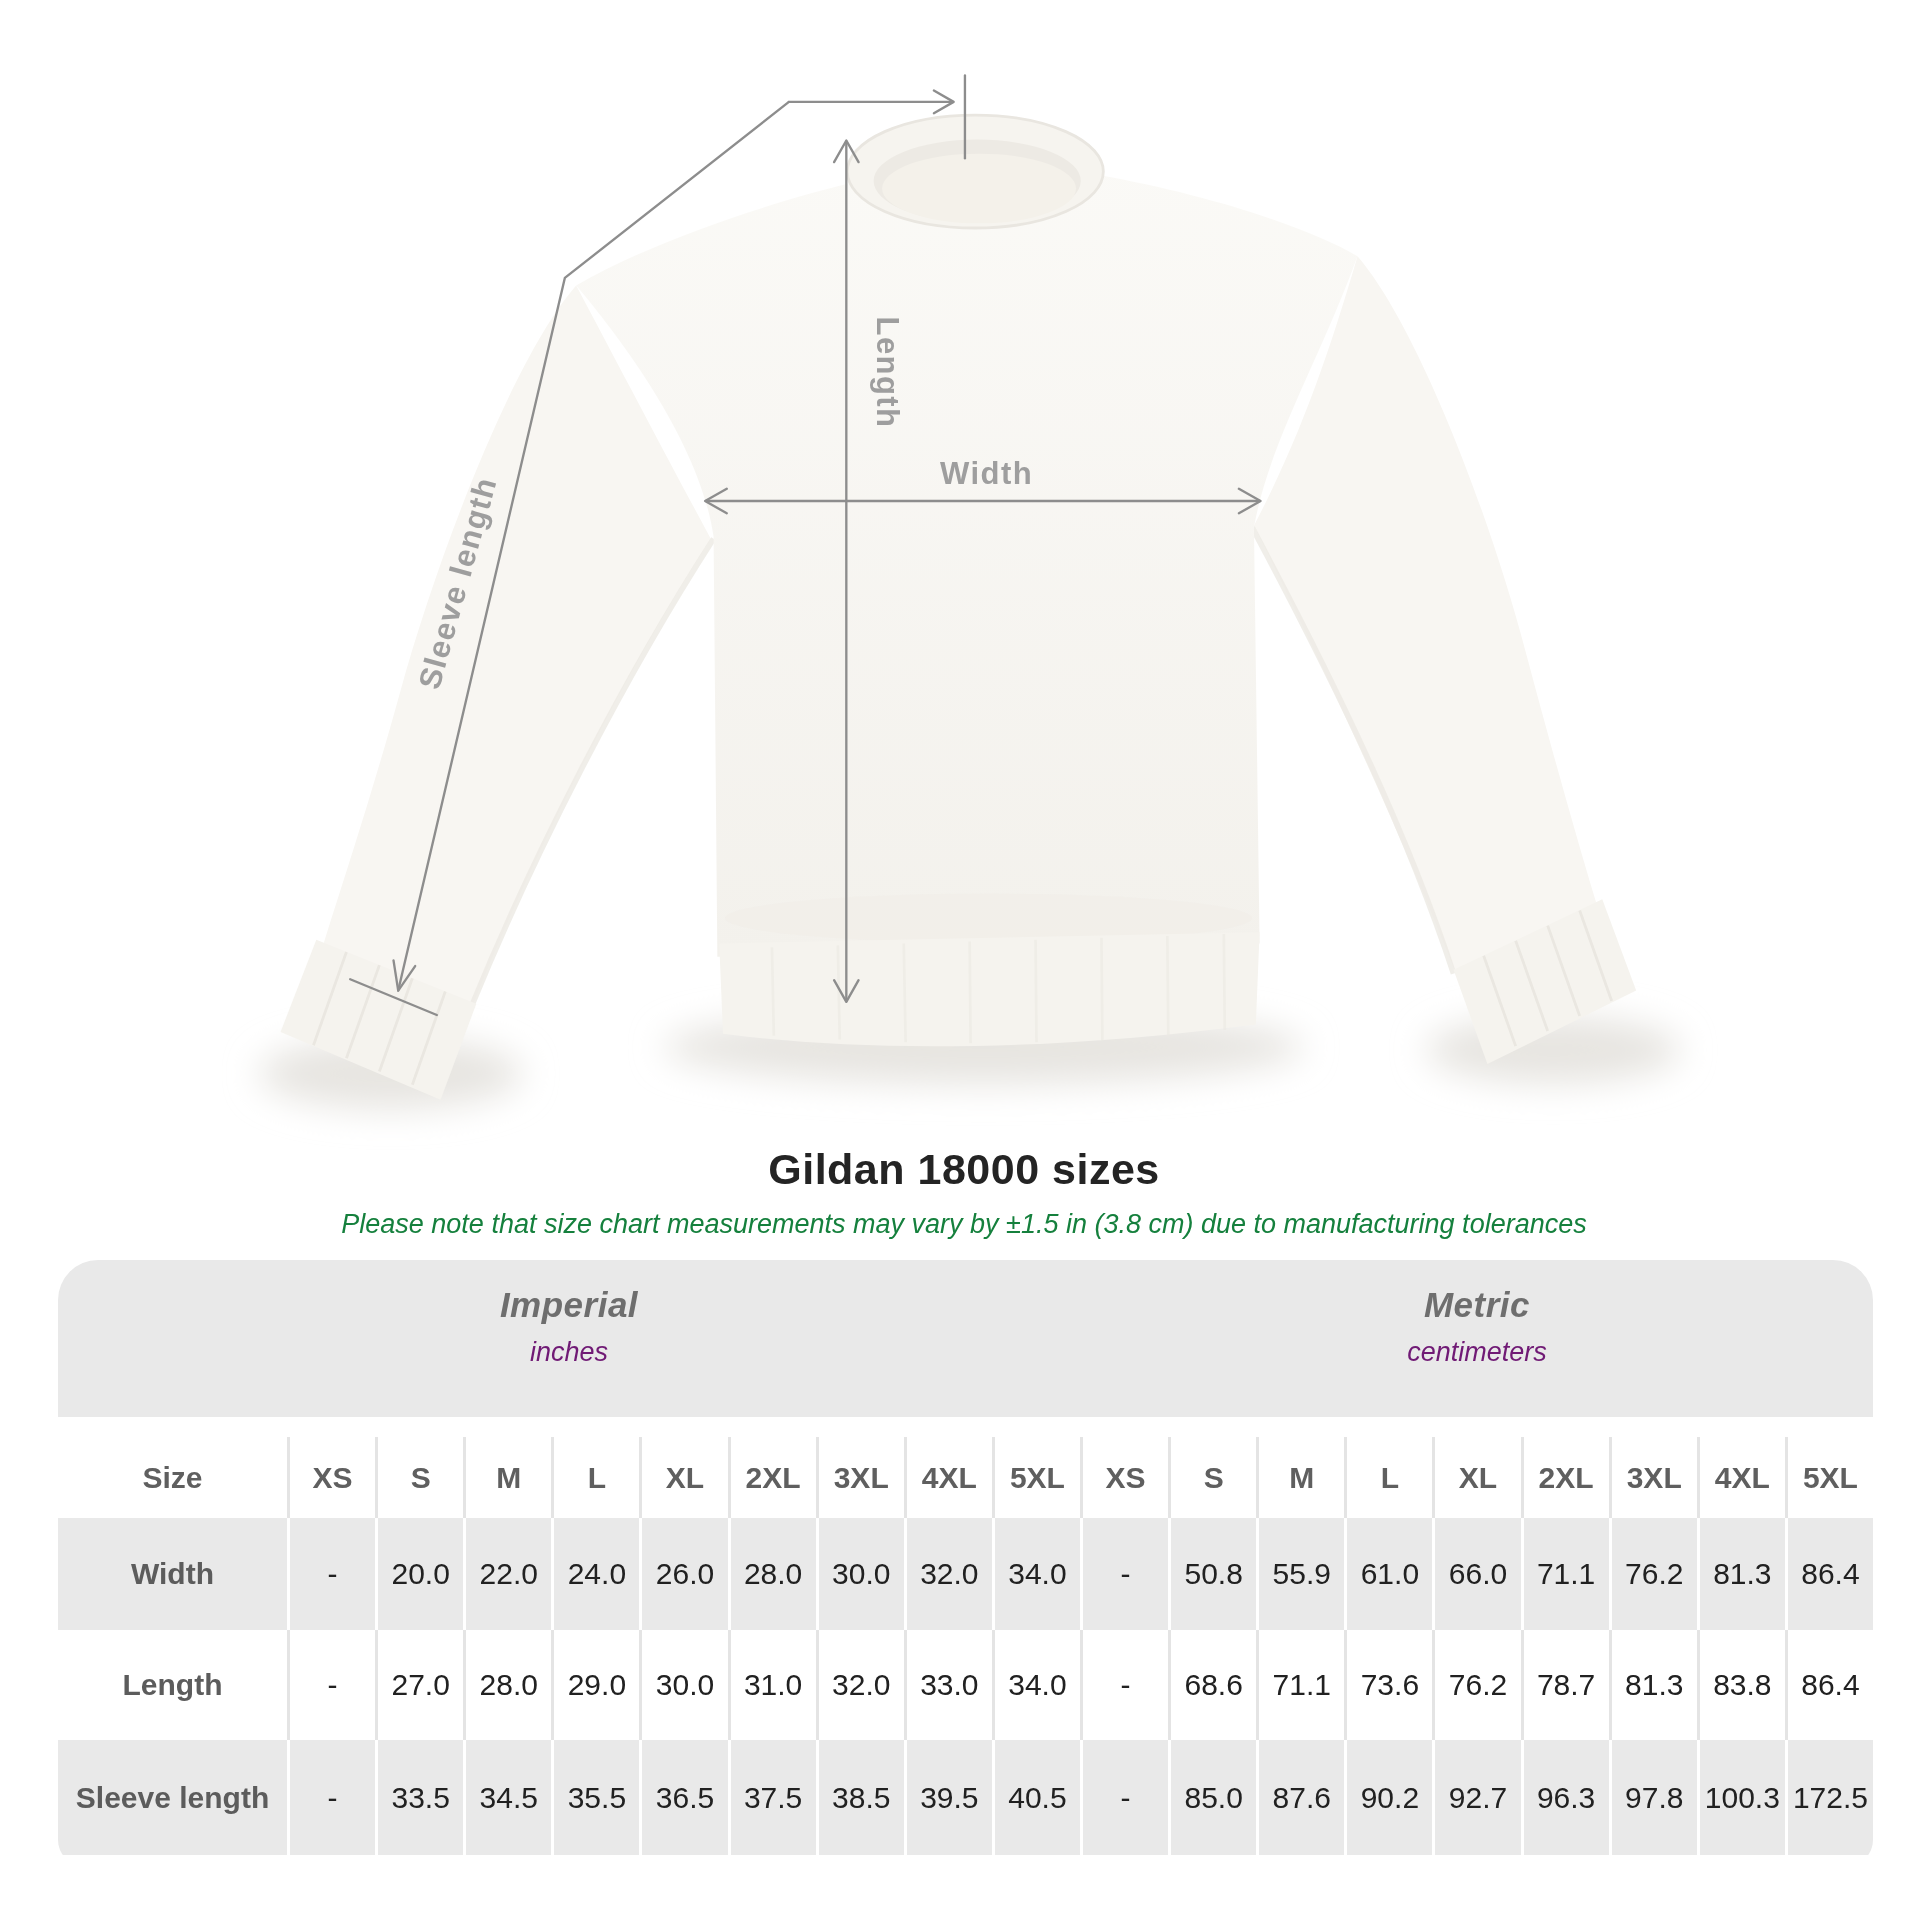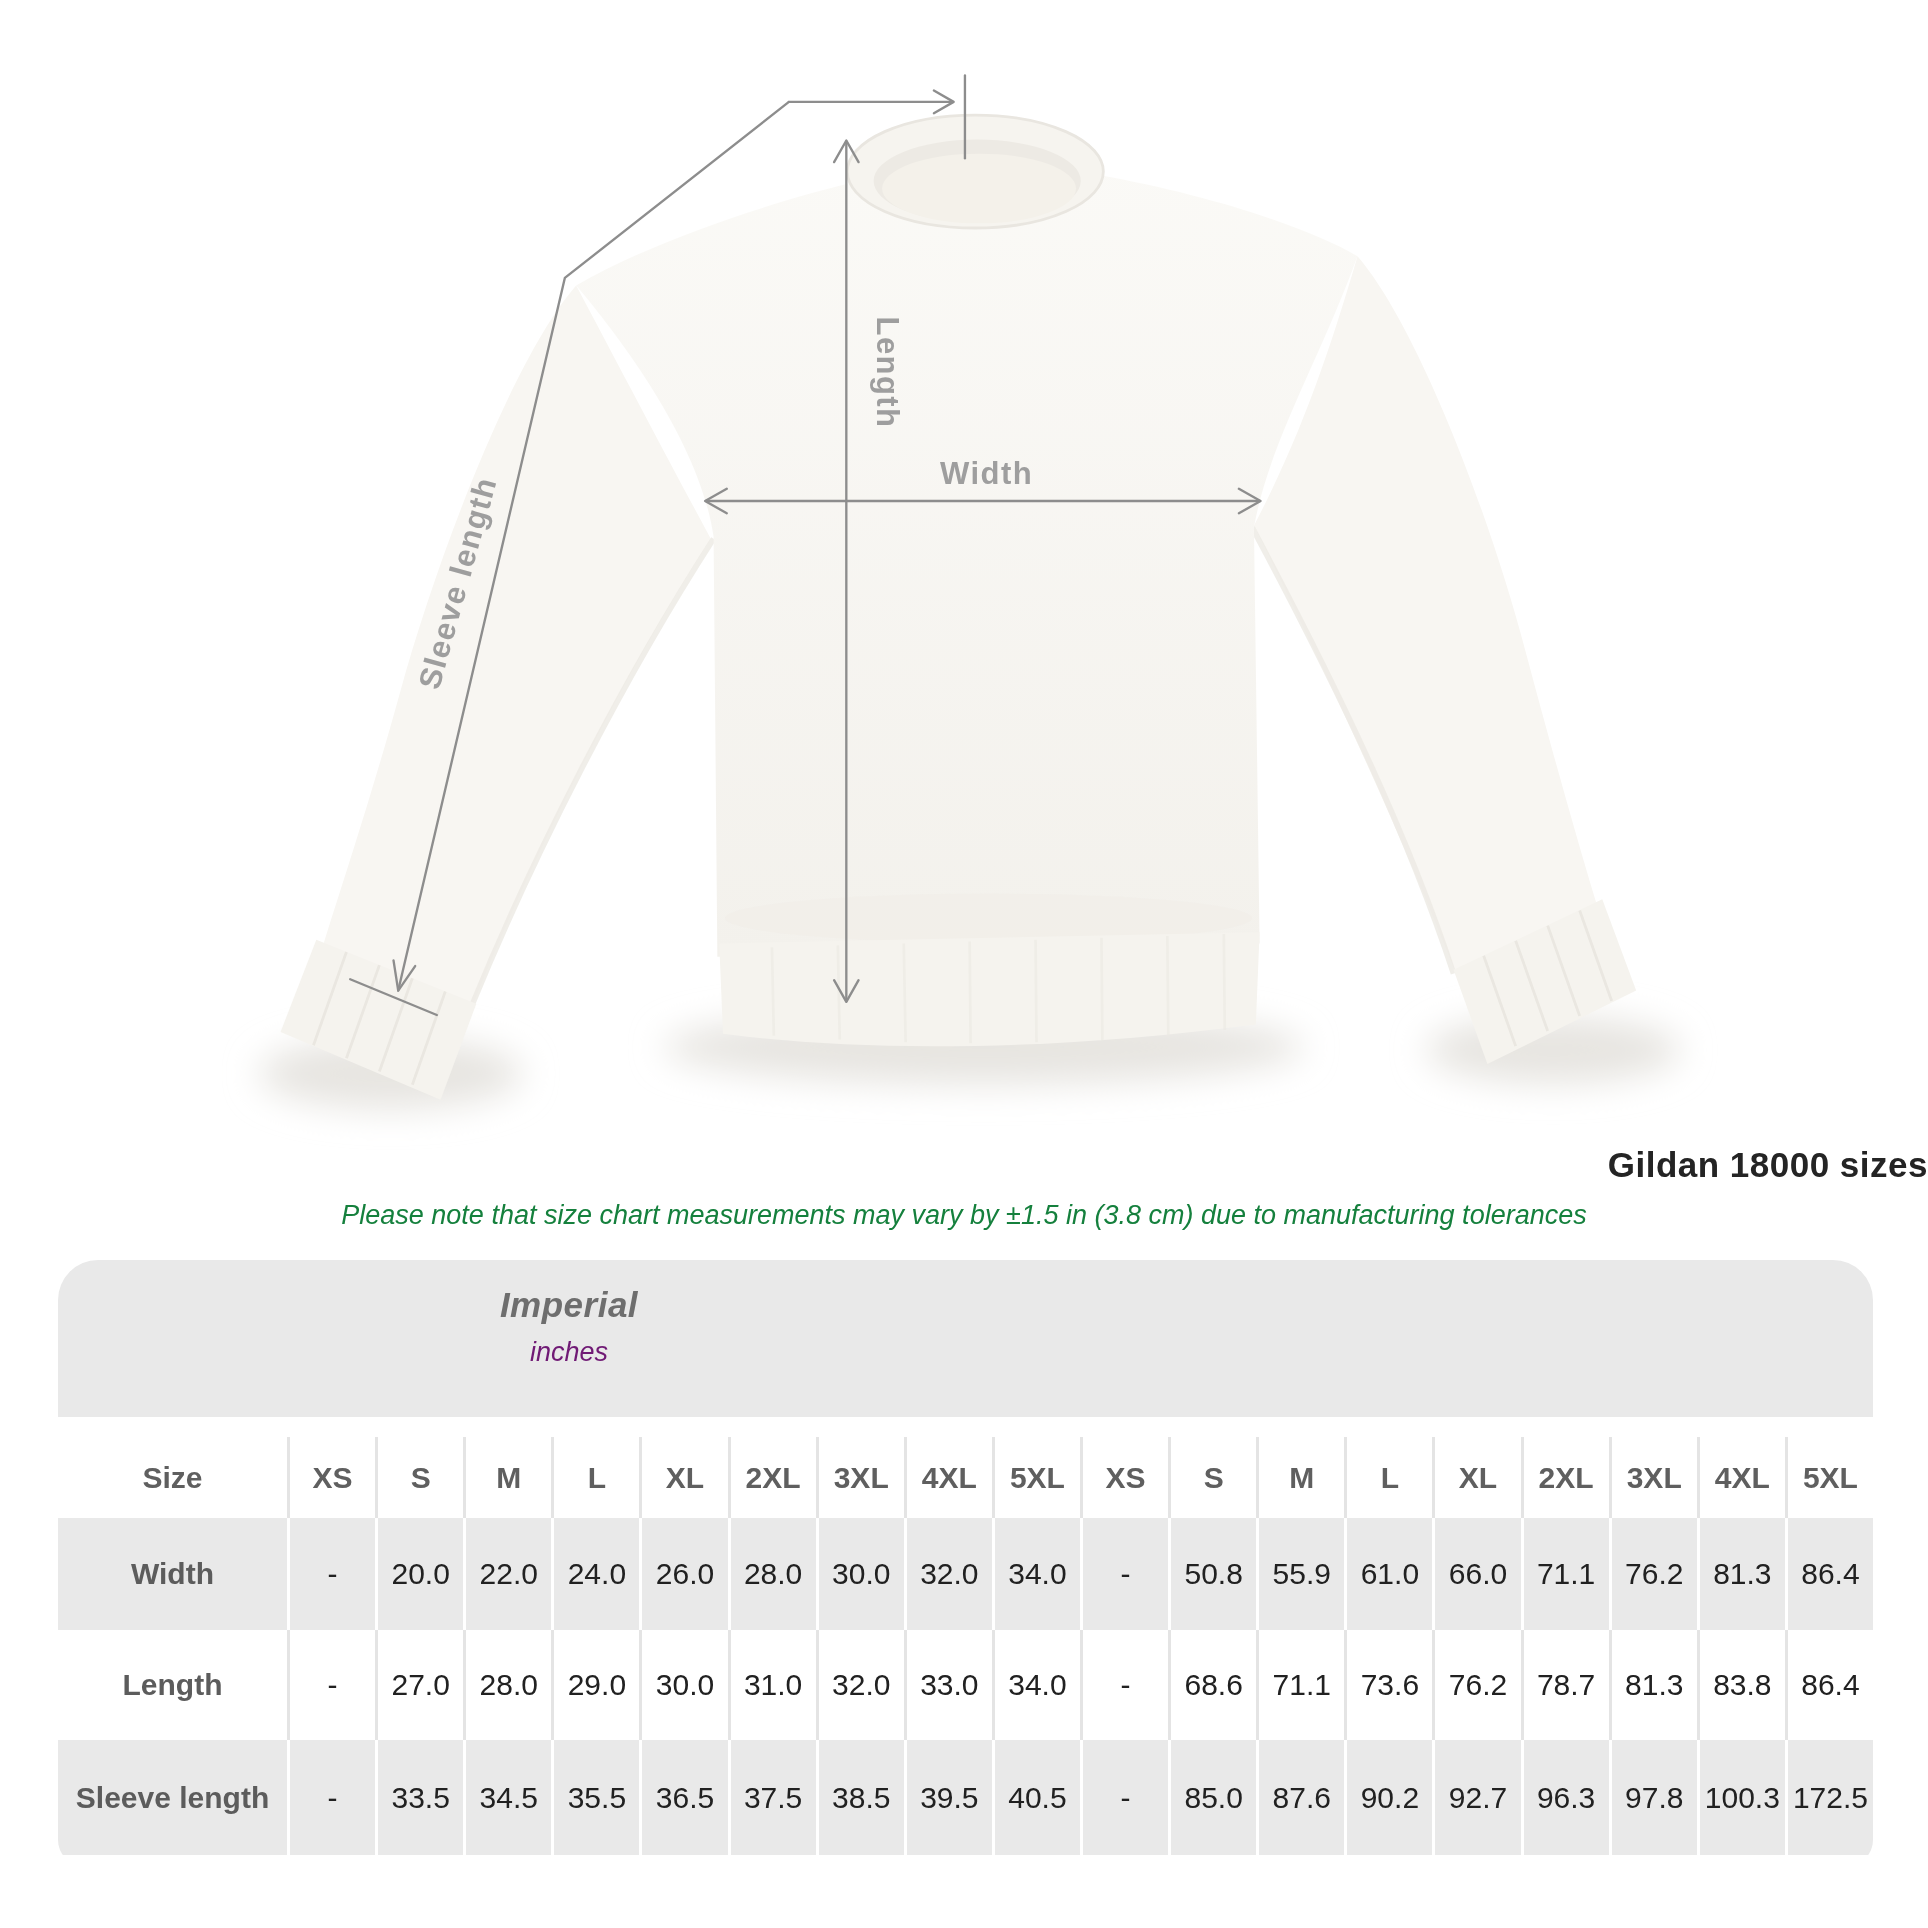--- a/index.html
+++ b/index.html
@@ -6,21 +6,21 @@
   body {
     width:1928px; height:1928px; position:relative; overflow:hidden;
     background:#ffffff; font-family:"Liberation Sans", sans-serif;
   }
   
   .hero { position:absolute; top:0; left:0; width:1928px; height:1260px; }
   .hero svg { display:block; }
 
   
   .title-block { position:absolute; top:1145px; left:0; width:1928px; text-align:center; }
-  .title-block h1 { margin:0; font-size:35px; font-weight:bold; color:#242424; letter-spacing:0.5px;text-align:right; }
+  .title-block h1 { margin:0; font-size:43px; font-weight:bold; color:#242424; letter-spacing:0.5px; }
   .title-block p  { margin:15px 0 0 0; font-size:27px; font-style:italic; color:#15803d; }
 
   
   .size-table {
     position:absolute; left:58px; top:1260px; width:1815px; height:606px;
     border-radius:40px 40px 26px 26px; overflow:hidden;
   }
   .band { display:grid; grid-template-columns:1022px 794px; height:157px; background:#e9e9e9; }
   .band .group { display:flex; flex-direction:column; align-items:center; justify-content:center; padding-bottom:24px; }
   .band .gname { font-size:35px; font-weight:bold; font-style:italic; color:#6e6e6e; letter-spacing:0.5px; }
@@ -151,20 +151,24 @@
   <h1>Gildan 18000 sizes</h1>
   <p>Please note that size chart measurements may vary by ±1.5 in (3.8 cm) due to manufacturing tolerances</p>
 </div>
 
 <div class="size-table">
 
   <div class="band">
     <div class="group">
       <div class="gname">Imperial</div>
       <div class="gunit">inches</div>
+    </div>
+    <div class="group">
+      <div class="gname">Metric</div>
+      <div class="gunit">centimeters</div>
     </div>
   </div>
 
   <div class="trow h-header white">
     <div class="cell head">Size</div>
     <div class="cell head">XS</div>
     <div class="cell head">S</div>
     <div class="cell head">M</div>
     <div class="cell head">L</div>
     <div class="cell head">XL</div>

